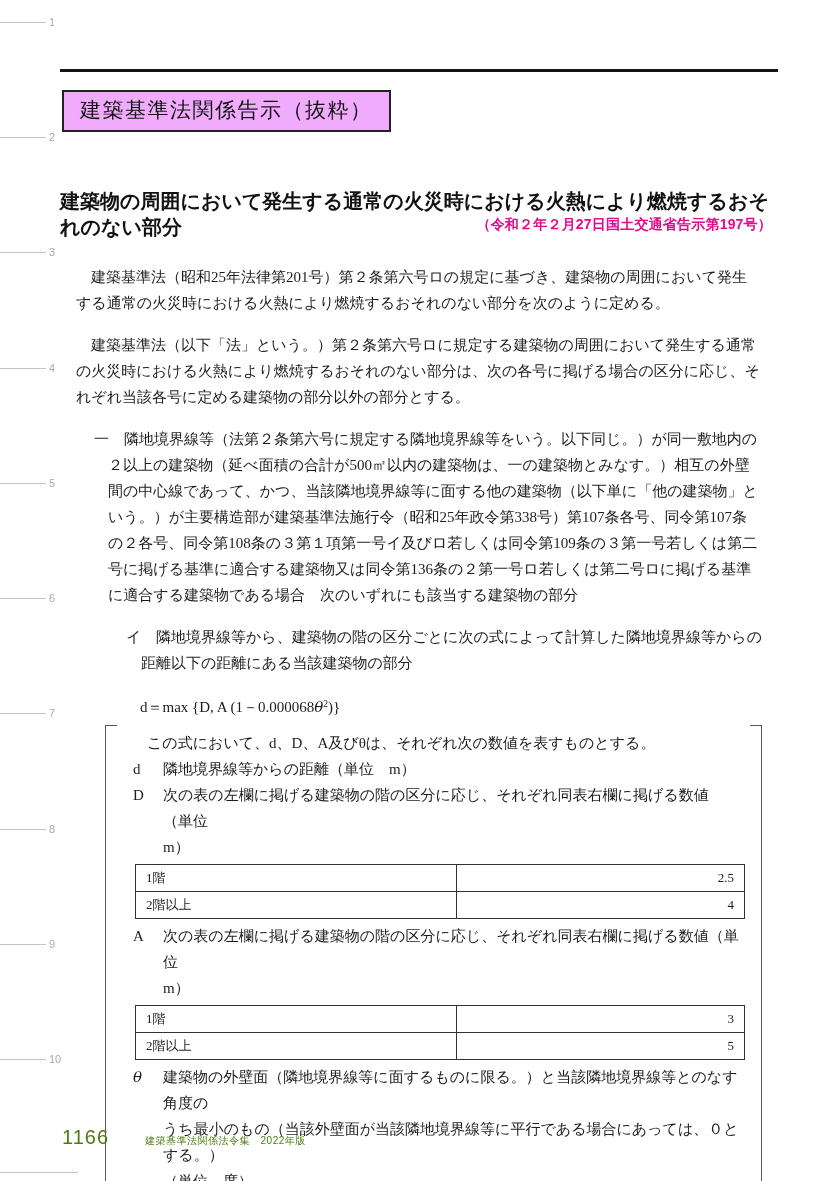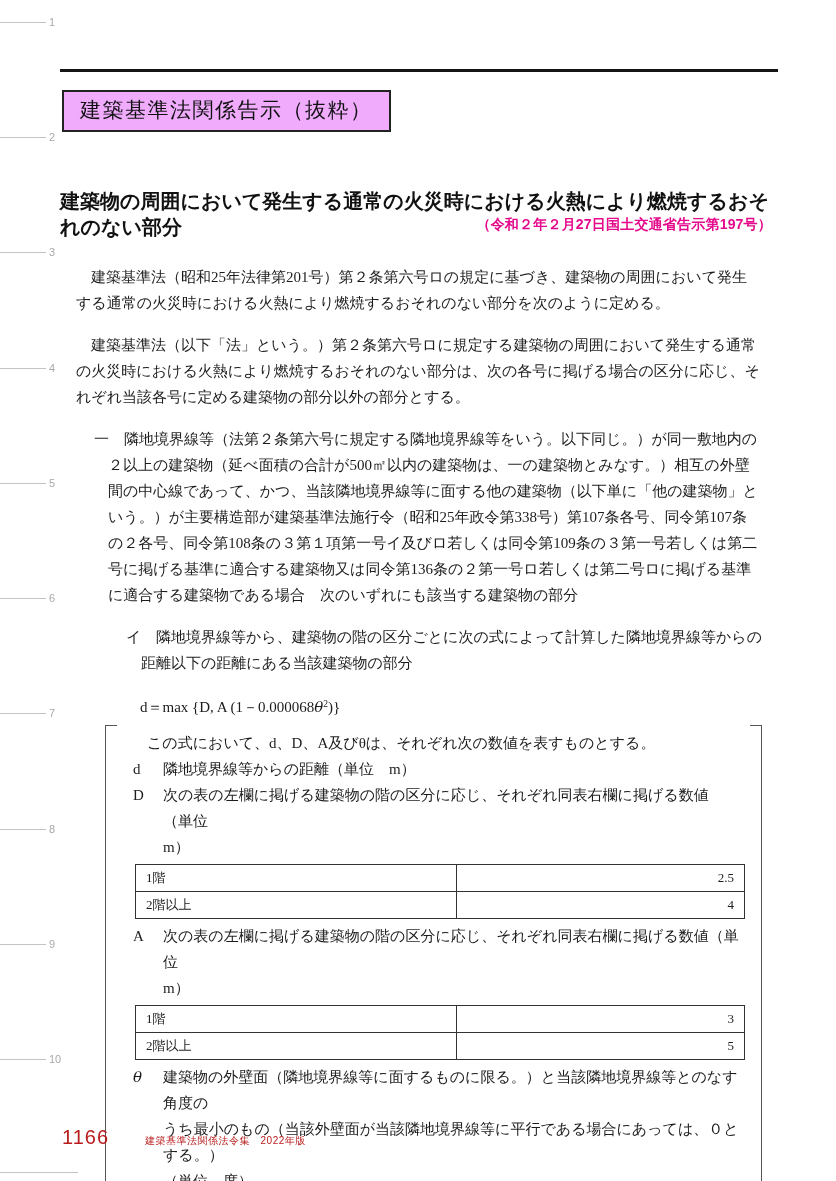--- a/index.html
+++ b/index.html
@@ -57,21 +57,21 @@
   .def-sym{width:30px;flex:none;}
   .def-text{flex:1;white-space:pre-wrap;}
 
   .val-table{border-collapse:collapse;width:610px;margin:4px 0 4px 2px;}
   .val-table td{border:1.5px solid #333;font-size:13px;padding:0 10px;height:23px;}
   .val-table td.lbl{width:300px;}
   .val-table td.val{text-align:right;}
 
   
   .footer{position:absolute;left:62px;top:1126px;display:flex;align-items:baseline;
-    font-family:"Liberation Sans","DejaVu Sans",sans-serif;color:#b91c1c;}
+    font-family:"Liberation Sans","DejaVu Sans",sans-serif;color:#4d7c0f;}
   .page-num{font-size:20px;letter-spacing:1px;}
   .book-title{font-size:10px;margin-left:36px;letter-spacing:0.5px;}
 </style>
 </head>
 <body>
 
 <div class="page">
 
   <div class="ruler-mark" style="top:16px">
       <span class="ruler-line"></span>

